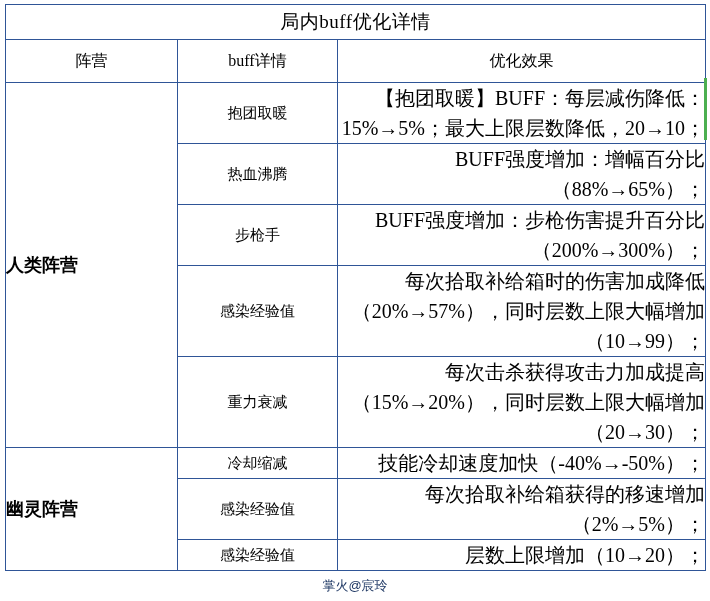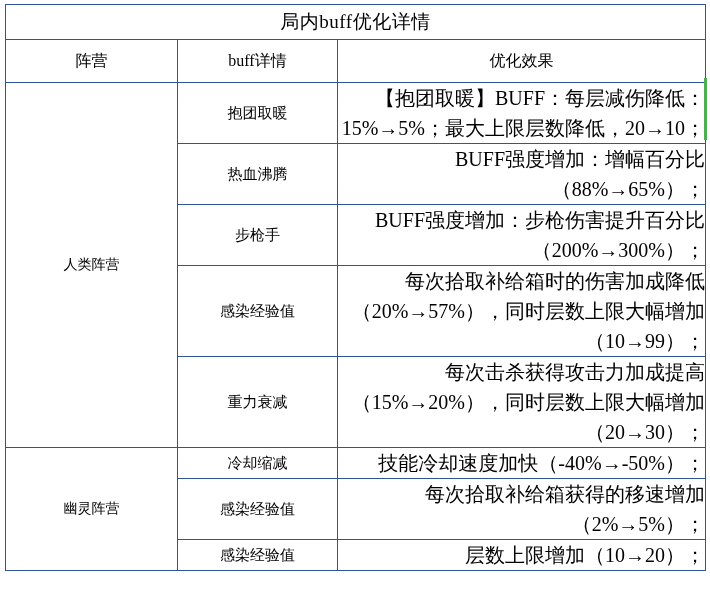--- a/index.html
+++ b/index.html
@@ -43,23 +43,23 @@
     color: #000;
   }
   .hdr-cell {
     text-align: center;
     font-size: 16px;
     height: 42px;
     line-height: 42px;
     font-weight: normal;
   }
   .faction-cell {
-    text-align: center;
-    font-size: 14px;
+    font-size: 18px;
     padding: 4px 2px;
+    font-weight: bold;
   }
   .name-cell {
     text-align: center;
     font-size: 15px;
     padding: 6px 4px;
   }
   .desc-cell {
     text-align: right;
     font-size: 20px;
     line-height: 1.5;
@@ -140,13 +140,14 @@
       </tr>
       <tr>
         <td class="name-cell">感染经验值</td>
         <td class="desc-cell">层数上限增加（10→20）；</td>
       </tr>
     </tbody>
   </table>
 
   <div class="accent-edge"></div>
 
+  <div class="footer">掌火@宸玲</div>
 </div>
 
 </body></html>

